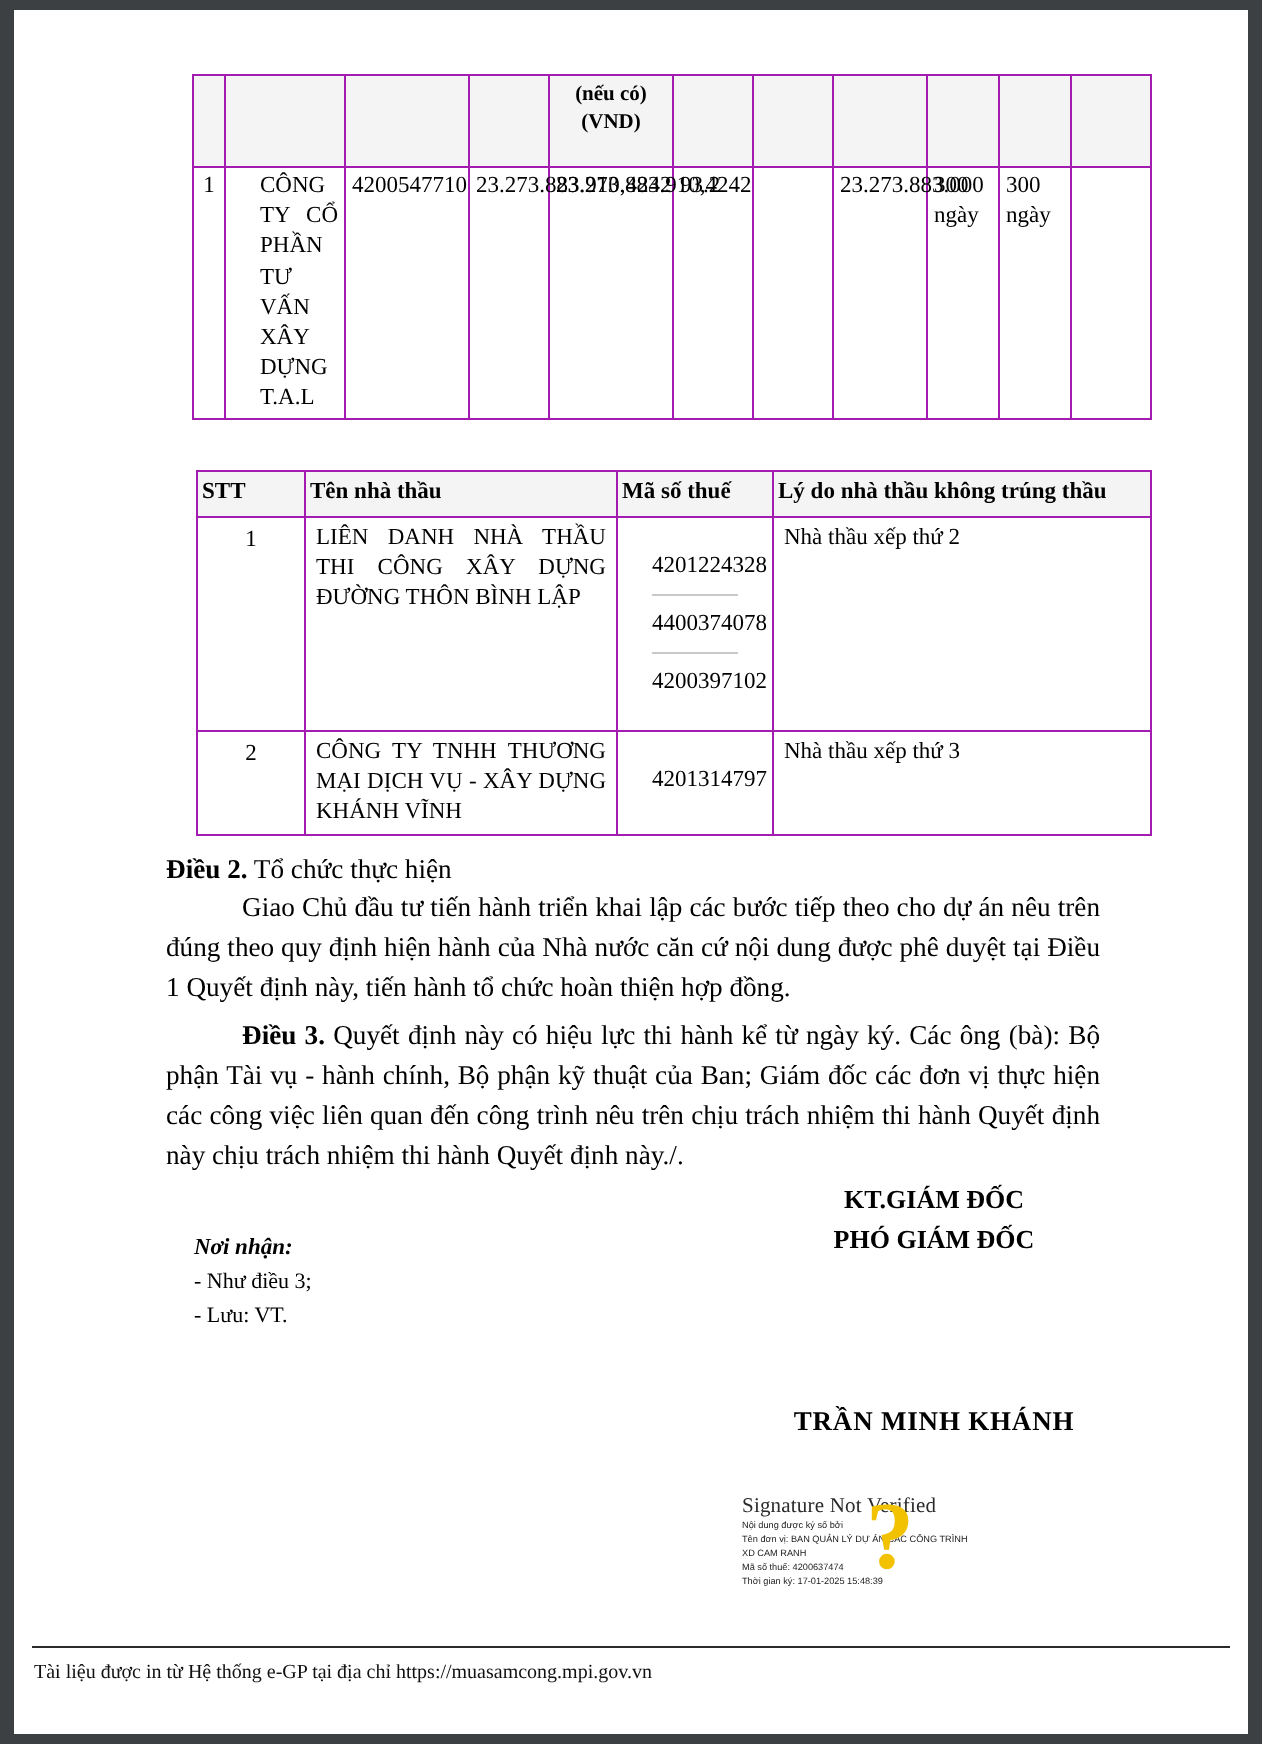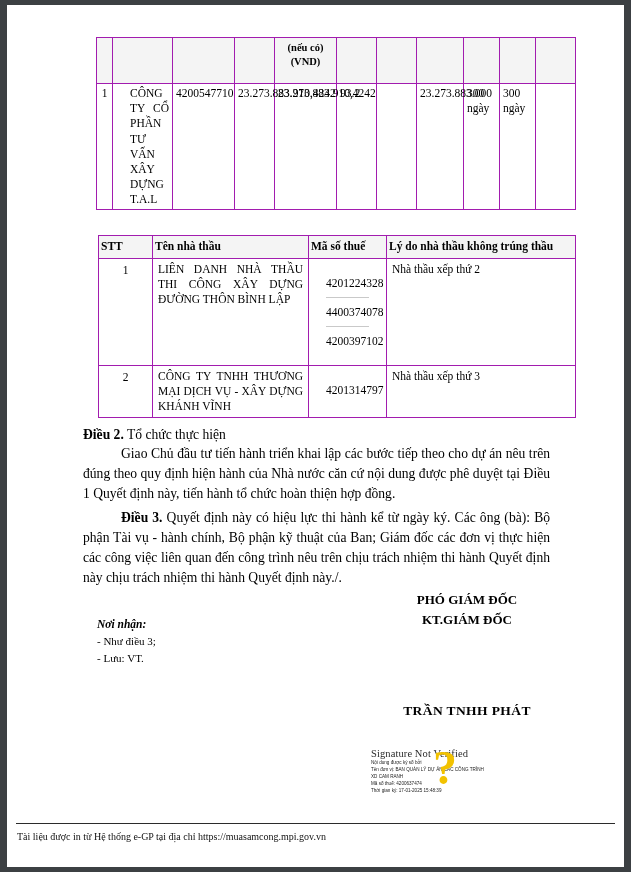--- a/index.html
+++ b/index.html
@@ -326,24 +326,24 @@
     <b>Điều 3.</b><span> Quyết định này có hiệu lực thi hành kể từ ngày ký. Các ông (bà): Bộ phận Tài vụ - hành chính, Bộ phận kỹ thuật của Ban; Giám đốc các đơn vị thực hiện các công việc liên quan đến công trình nêu trên chịu trách nhiệm thi hành Quyết định này chịu trách nhiệm thi hành Quyết định này./.</span>
   </div>
 
   <div id="noi-nhan">
     <div class="nn-title">Nơi nhận:</div>
     <div>- Như điều 3;</div>
     <div>- Lưu: VT.</div>
   </div>
 
   <div id="sign-right">
+    <div>KT.GIÁM ĐỐC</div>
     <div>PHÓ GIÁM ĐỐC</div>
-    <div>KT.GIÁM ĐỐC</div>
-  </div>
-  <div id="signer-name">TRẦN TNHH PHÁT</div>
+  </div>
+  <div id="signer-name">TRẦN MINH KHÁNH</div>
 
   <div id="sig-stamp">
     <div class="sig-title">Signature Not Verified</div>
     <div class="sig-lines">
       <div>Nội dung được ký số bởi</div>
       <div>Tên đơn vị: BAN QUẢN LÝ DỰ ÁN CÁC CÔNG TRÌNH</div>
       <div>XD CAM RANH</div>
       <div>Mã số thuế: 4200637474</div>
       <div>Thời gian ký: 17-01-2025 15:48:39</div>
     </div>

